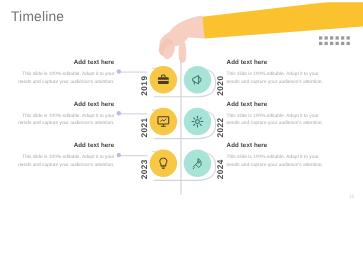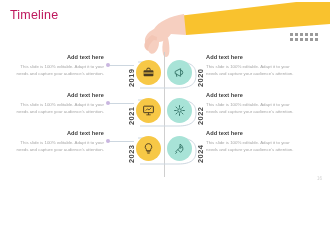--- a/index.html
+++ b/index.html
@@ -14,21 +14,21 @@
     overflow: hidden;
     position: relative;
   }
 
   
   .page-title {
     position: absolute;
     left: 10px;
     top: 8px;
     font-size: 12.5px;
-    color: #be185d;
+    color: #737373;
     font-weight: 400;
     letter-spacing: 0.2px;
   }
 
   
   .dot-grid {
     position: absolute;
     right: 12px;
     top: 33px;
     display: grid;

